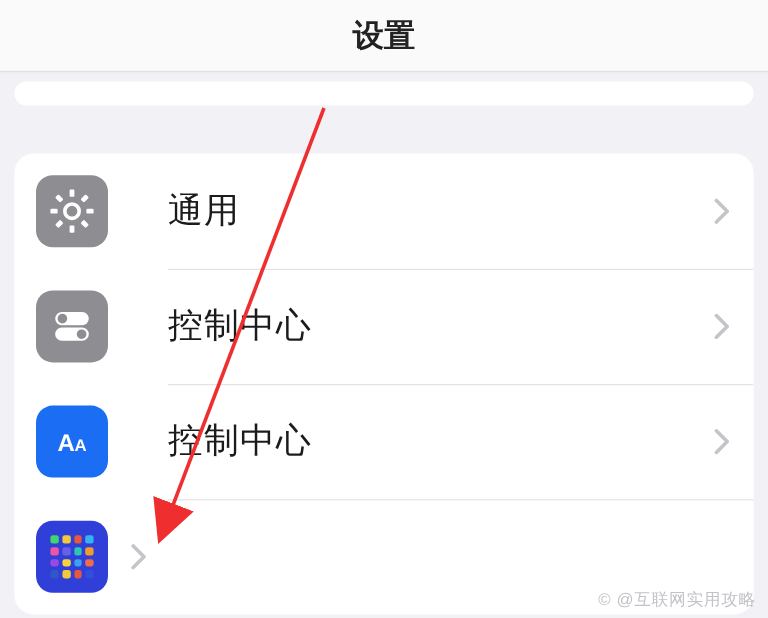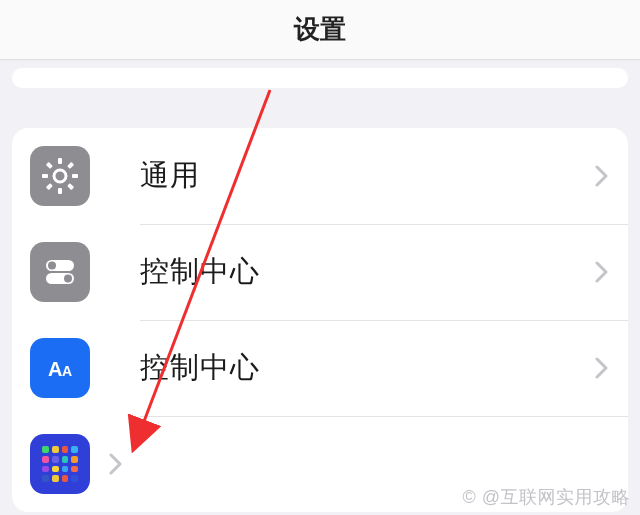--- a/index.html
+++ b/index.html
@@ -85,21 +85,21 @@
       position: absolute;
       left: 0; top: 0;
       width: 640px;
       height: 515px;
       pointer-events: none;
     }
     .watermark {
       position: absolute;
       right: 10px;
       bottom: 6px;
-      font-size: 18px;
+      font-size: 14px;
       color: rgba(120,120,130,0.45);
       font-weight: 400;
       letter-spacing: 0.5px;
     }
     
     .hs-grid {
       width: 44px; height: 44px;
       border-radius: 8px;
       background: #2f3fd7;
       padding: 4px;

